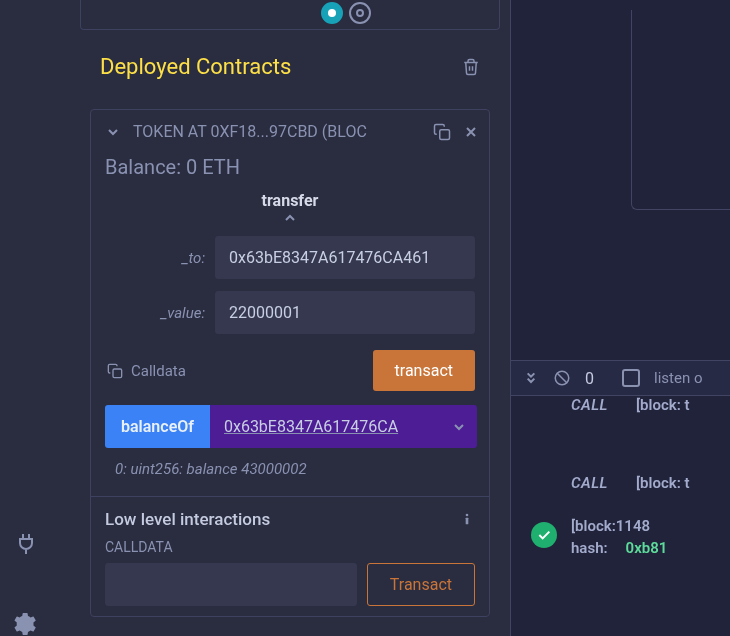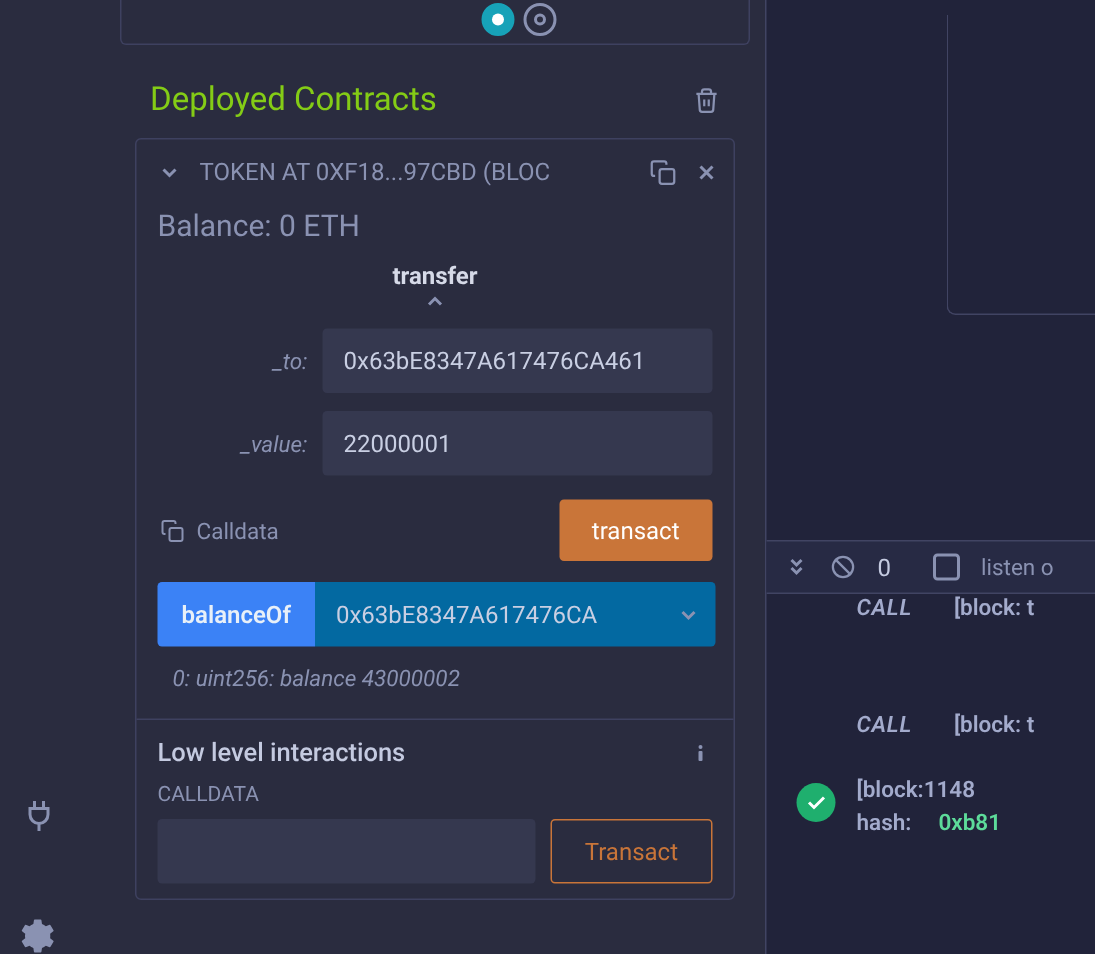--- a/index.html
+++ b/index.html
@@ -10,42 +10,42 @@
   .left-rail .gear-icon { position: absolute; bottom: 0px; left: 14px; color: #8A92B2; }
   
   .panel { position: absolute; left: 80px; top: 0; width: 420px; height: 636px; background: #2A2C3F; }
   
   .top-strip { height: 30px; border: 1px solid #3E4160; border-top: none; margin: 0 0 10px 0; position: relative; border-radius: 0 0 4px 4px;}
   .top-dots { position: absolute; left: 240px; top: 2px; display: flex; gap: 6px; align-items: center;}
   .dot-teal { width: 22px; height: 22px; border-radius: 50%; background: #17A2B8; border: 2px solid #17A2B8; display:flex; align-items:center; justify-content:center;}
   .dot-outline { width: 22px; height: 22px; border-radius: 50%; border: 2px solid #8A92B2; display:flex; align-items:center; justify-content:center;}
   
   .section-header { display: flex; align-items: center; justify-content: space-between; padding: 14px 20px 4px 20px;}
-  .section-title { color: #84cc16; font-size: 22px; font-weight: 400;}
-  
-  .contract-box { border: 1px solid #3E4160; border-radius: 4px; margin: 9px 10px 0 10px; padding-bottom: 10px; background: #2A2C3F;}
+  .section-title { color: #fde047; font-size: 22px; font-weight: 400;}
+  
+  .contract-box { border: 1px solid #3E4160; border-radius: 4px; margin: 26px 10px 0 10px; padding-bottom: 10px; background: #2A2C3F;}
   .contract-header { display: flex; align-items: center; gap: 12px; padding: 12px 10px 8px 14px;}
   .contract-title { color: #8A92B2; font-size: 16px; flex: 1; overflow: hidden; white-space: nowrap; }
   
   .balance { padding: 6px 14px 8px 14px; font-size: 20px; color: #8A92B2;}
   .fn-header-row { display:flex; align-items:center; justify-content:space-between; padding: 4px 14px 10px 14px; flex-direction: column;}
   .fn-name-bold { color: #D6DAE8; font-weight: 700; font-size: 16px;}
   
   .param-row { display: flex; align-items: center; gap: 10px; padding: 0 14px 12px 14px;}
   .param-label { flex: 0 0 100px; text-align: right; font-style: italic; color: #8A92B2; font-size: 15px;}
   .param-input { flex: 1; background: #35384F; border: none; color: #C9CFE3; padding: 12px 14px; font-size: 16px; border-radius: 3px; outline: none;}
   
   .action-row { display: flex; align-items: center; gap: 6px; padding: 4px 14px 14px 14px;}
   .action-item { display: flex; align-items: center; gap: 8px; color: #8A92B2; font-size: 15px; padding: 6px 2px;}
   .spacer-sm { width: 6px;}
   .btn-orange { background: #C97539; color: #fff; border: none; padding: 11px 22px; font-size: 16px; border-radius: 3px; margin-left: auto;}
   
   .call-row { display: flex; align-items: stretch; gap: 0; padding: 0 14px;}
   .btn-call { background: #3b82f6; color: #E8F0F8; border: none; padding: 12px 16px; font-size: 16px; border-radius: 3px 0 0 3px; font-weight:600;}
-  .call-input-wrap { flex: 1; display: flex; align-items: center; background: #0369a1; border-radius: 0 3px 3px 0;}
+  .call-input-wrap { flex: 1; display: flex; align-items: center; background: #4c1d95; border-radius: 0 3px 3px 0; text-decoration: underline;}
   .call-input { flex: 1; background: transparent; border: none; color: #C9CFE3; padding: 12px 14px; font-size: 16px; outline: none; min-width: 0;}
   .chev-in { padding: 0 10px; color: #8A92B2;}
   
   .result-row { padding: 12px 14px 14px 24px; color: #8A92B2; font-size: 15px; font-style: italic;}
   
   .divider { height: 1px; background: #3E4160; margin: 4px 0 0 0;}
   
   .lowlevel-header { display:flex; align-items:center; justify-content:space-between; padding: 12px 14px 6px 14px;}
   .lowlevel-title { color: #C4CAE0; font-size: 17px; font-weight: 500;}
   .calldata-label { padding: 4px 14px 8px 14px; color: #8A92B2; font-size: 14px;}

